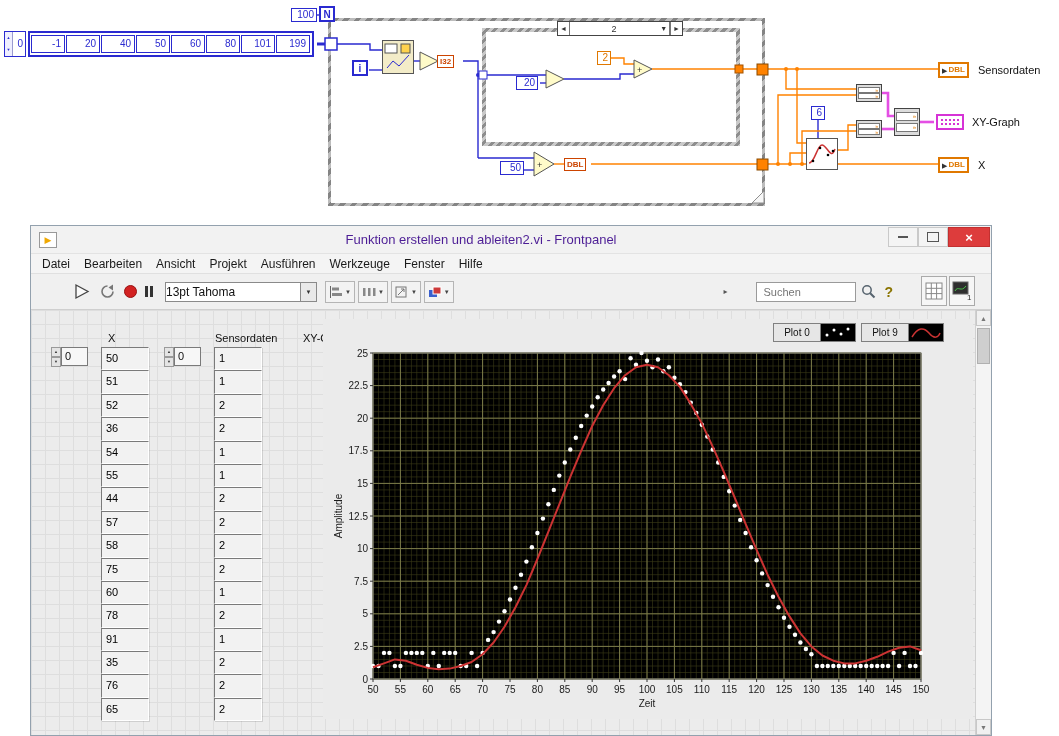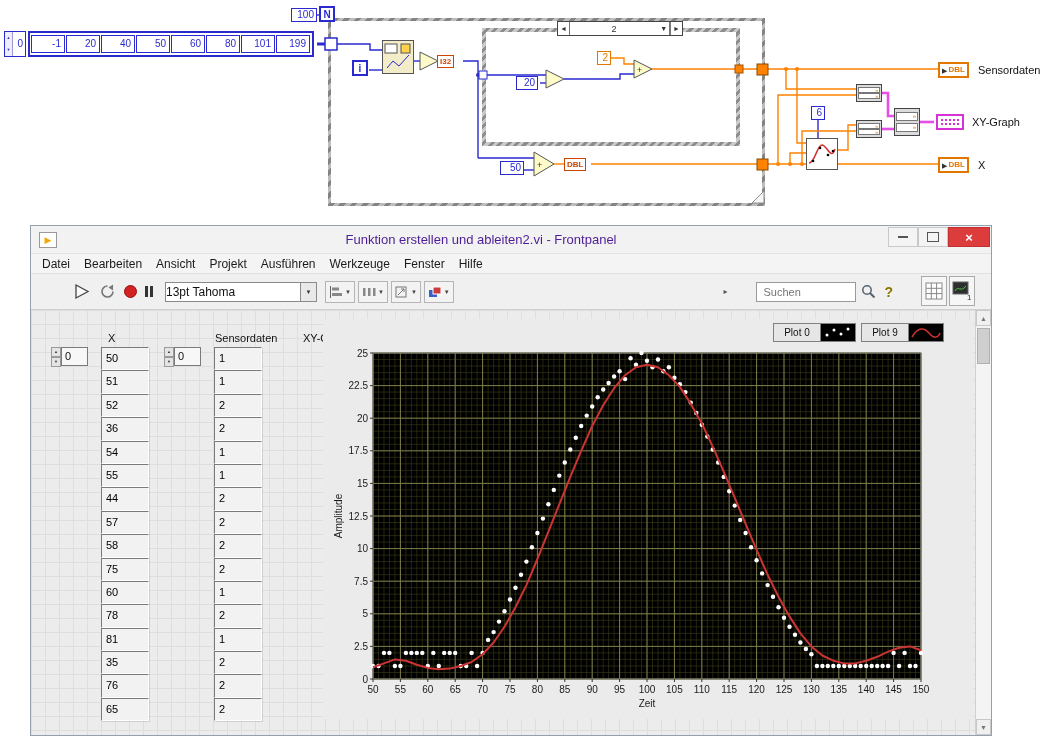--- a/index.html
+++ b/index.html
@@ -386,21 +386,21 @@
         <div class="arr-cell">52</div>
         <div class="arr-cell">36</div>
         <div class="arr-cell">54</div>
         <div class="arr-cell">55</div>
         <div class="arr-cell">44</div>
         <div class="arr-cell">57</div>
         <div class="arr-cell">58</div>
         <div class="arr-cell">75</div>
         <div class="arr-cell">60</div>
         <div class="arr-cell">78</div>
-        <div class="arr-cell">81</div>
+        <div class="arr-cell">91</div>
         <div class="arr-cell">35</div>
         <div class="arr-cell">76</div>
         <div class="arr-cell">65</div>
       </div>
 
     <div class="fp-label" style="left:184px;top:22px;">Sensordaten</div>
     <div class="idx-ctl" style="left:133px;top:37px;">
       <div class="idx-spin">
           <span>▲</span>
           <span>▼</span>

